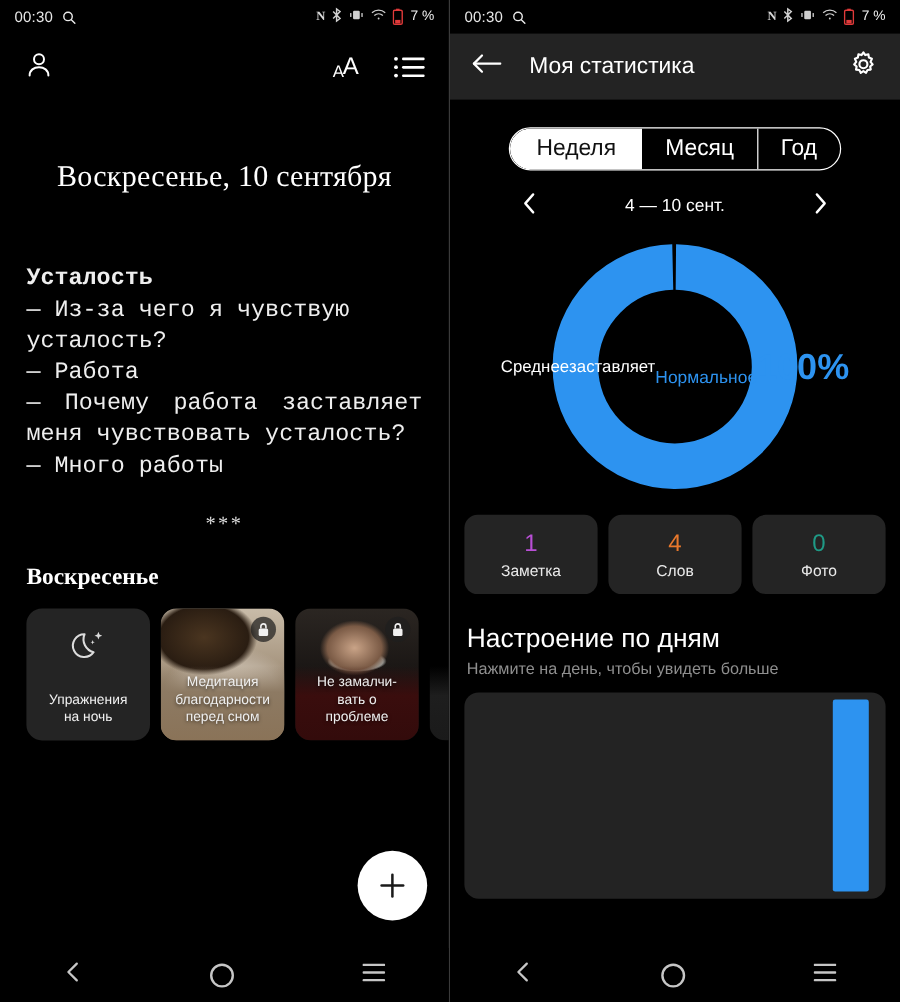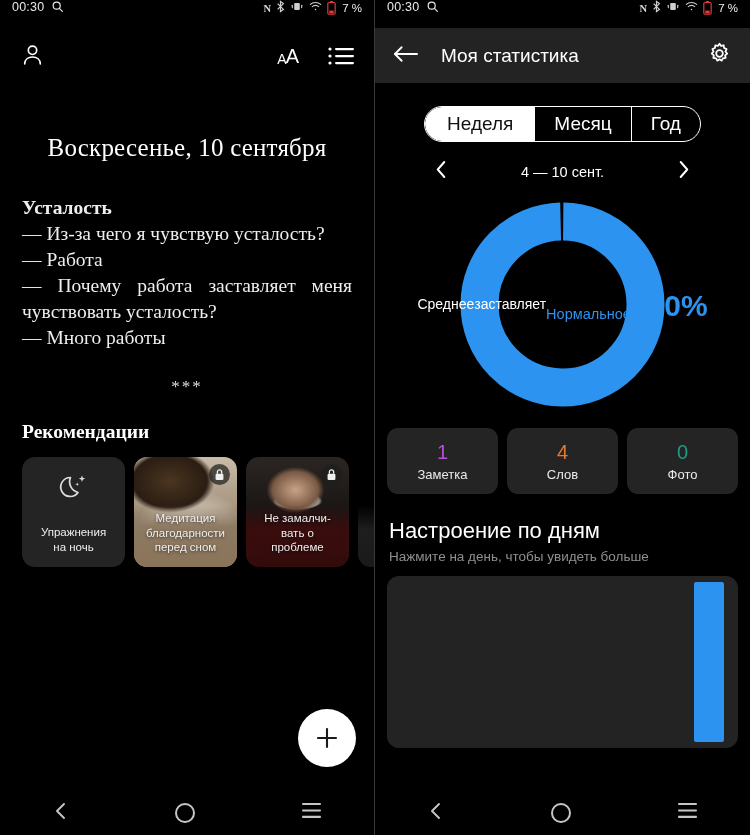--- a/index.html
+++ b/index.html
@@ -2,41 +2,41 @@
 <html><head>
 <meta charset="utf-8">
 <style>
   html,body{margin:0;padding:0;background:#000;}
   body{width:750px;height:835px;overflow:hidden;font-family:"Liberation Sans",sans-serif;}
   .screens{display:flex;width:750px;height:835px;}
   .screen{position:relative;width:375px;height:835px;background:#000;overflow:hidden;}
   .screen.left{border-right:1px solid #3a3a3a;width:374px;}
 
   
-  .statusbar{height:28px;display:flex;align-items:flex-start;padding:0 12px;font-size:12.5px;color:#e9e9e9;}
+  .statusbar{height:28px;display:flex;align-items:center;padding:0 12px;font-size:12.5px;color:#e9e9e9;}
   .sb-time{font-size:12.5px;letter-spacing:.2px;}
   .sb-search{margin-left:7px;display:inline-flex;}
   .sb-spacer{flex:1;}
   .sb-right{display:flex;align-items:center;gap:5px;}
   .sb-nfc{font-size:10.5px;font-weight:700;color:#d8d8d8;font-family:"Liberation Serif",serif;}
   .sb-batt{display:inline-flex;align-items:center;}
   .sb-pct{font-size:11.5px;color:#efefef;margin-left:1px;}
 
   
   .appbar-left{height:56px;display:flex;align-items:center;padding:0 20px;}
   .ab-spacer{flex:1;}
   .aa-icon{color:#fff;font-size:20px;letter-spacing:-1px;display:flex;align-items:flex-end;line-height:1;}
   .aa-icon .small{font-size:14px;}
   .list-icon{margin-left:30px;display:flex;}
 
   
   .diary{padding:0 22px;}
   .diary-date{color:#fff;font-family:"Liberation Serif",serif;font-weight:400;font-size:25px;
     margin:50px 0 0 0;text-align:center;letter-spacing:.2px;}
-  .diary-body{margin-top:33px;font-family:Liberation Serif, serif;color:#eee;font-size:19.5px;line-height:1.33;}
+  .diary-body{margin-top:58px;font-family:Liberation Mono, monospace;color:#eee;font-size:19.5px;line-height:1.33;}
   .diary-body .bold{font-weight:700;display:block;}
   .diary-body p{margin:0;}
   .diary-body p.just{text-align:justify;}
   .stars{text-align:center;color:#ddd;font-family:"Liberation Serif",serif;font-size:17px;margin-top:26px;letter-spacing:2px;}
 
   
   .rec-title{margin:24px 0 0 22px;color:#fff;font-family:"Liberation Serif",serif;font-weight:700;font-size:19.5px;}
   .rec-row{display:flex;gap:9px;padding:14px 0 0 22px;}
   .rec-card{position:relative;width:103px;height:110px;border-radius:13px;flex:0 0 auto;overflow:hidden;
     display:flex;flex-direction:column;justify-content:flex-end;}
@@ -185,21 +185,21 @@
       <div class="diary-body">
         <span class="bold">Усталость</span>
         <p>— Из-за чего я чувствую усталость?</p>
         <p>— Работа</p>
         <p class="just">—  Почему  работа  заставляет  меня чувствовать усталость?</p>
         <p>— Много работы</p>
       </div>
       <div class="stars">***</div>
     </div>
 
-    <div class="rec-title">Рекомендации</div>
+    <div class="rec-title">Воскресенье</div>
     <div class="rec-row">
 
       <div class="rec-card plain">
         <span class="rec-icon">
           <svg width="36" height="36" viewBox="0 0 36 36" fill="none" stroke="#dcdcdc" stroke-width="1.7">
             <path d="M22 23.5A9.5 9.5 0 1114.5 8.5 11 11 0 0022 23.5z" stroke-linejoin="round"></path>
             <path d="M26 6.5l.9 2.3 2.3.9-2.3.9-.9 2.3-.9-2.3-2.3-.9 2.3-.9z" fill="#dcdcdc" stroke="none"></path>
             <path d="M21.2 13.4l.5 1.3 1.3.5-1.3.5-.5 1.3-.5-1.3-1.3-.5 1.3-.5z" fill="#dcdcdc" stroke="none"></path>
           </svg>
         </span>

